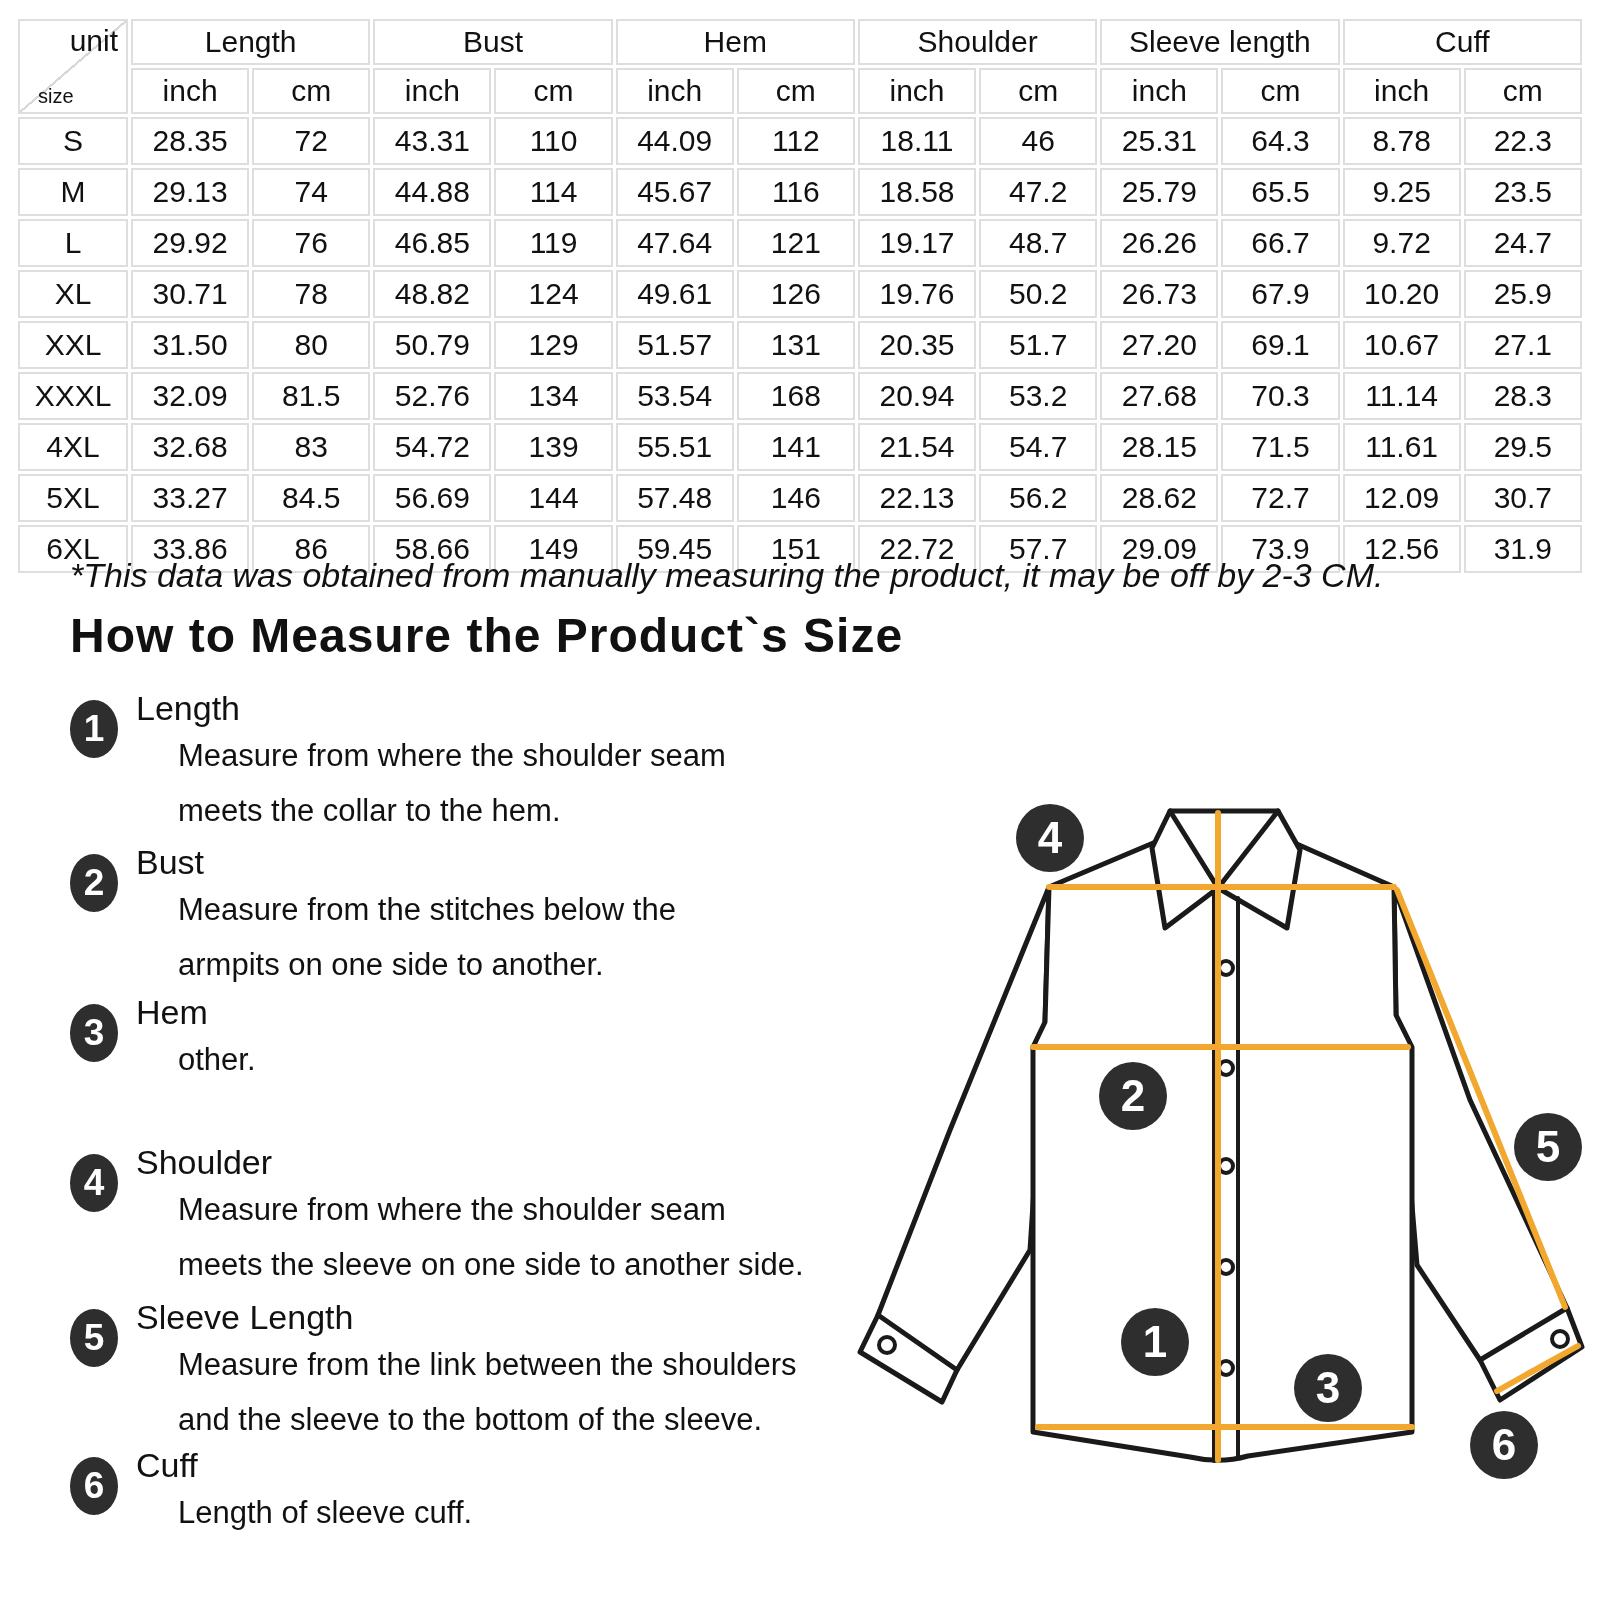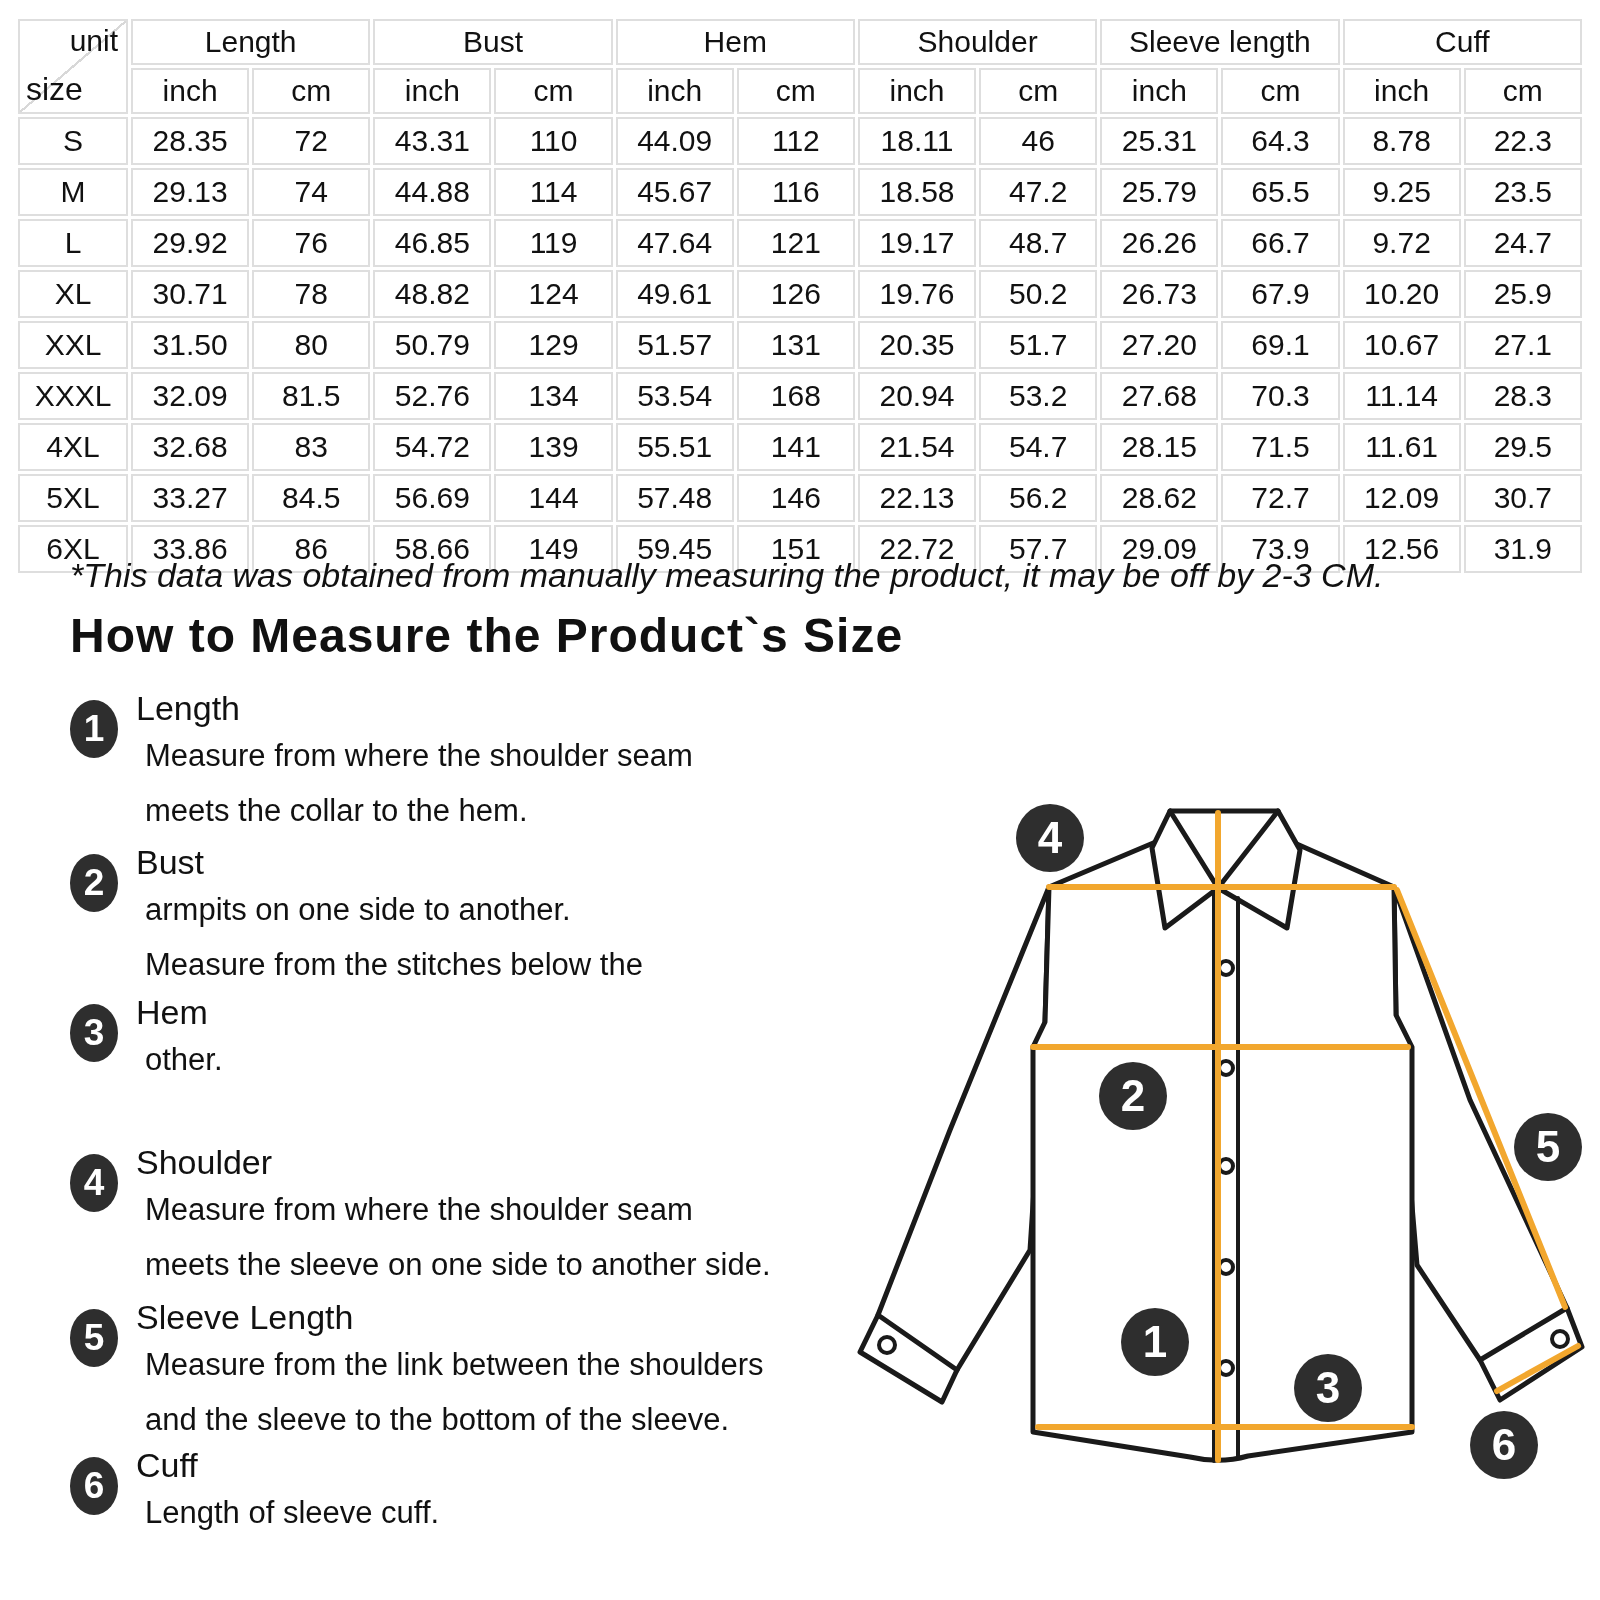--- a/index.html
+++ b/index.html
@@ -21,41 +21,41 @@
   }
   .size-table col.c-size{width:110px;}
   .size-table thead tr.group-row th{height:42px;}
   .size-table thead tr.unit-row th{height:42px;text-align:center;}
   .size-table tbody td{height:44px;}
   .corner-cell{position:relative;
     background-image:linear-gradient(to bottom right,transparent 49.2%,#d8d8d8 49.2%,#d8d8d8 50.8%,transparent 50.8%) !important;
     margin-left:36px;
   }
   .corner-cell .corner-top{position:absolute;top:3px;right:8px;font-size:30px;}
-  .corner-cell .corner-bottom{position:absolute;bottom:4px;left:6px;font-size:32px;}
+  .corner-cell .corner-bottom{position:absolute;bottom:4px;left:18px;font-size:20px;}
   
   .note{position:absolute;left:70px;top:556px;font-size:34px;font-style:italic;}
   .howto-title{position:absolute;left:70px;top:608px;font-size:48px;font-weight:700;letter-spacing:1px;}
   
   .instructions{position:absolute;left:70px;top:0;width:820px;}
   .instr{position:absolute;left:0;width:820px;}
   .instr:nth-of-type(1){top:688px;}
   .instr:nth-of-type(2){top:842px;}
   .instr:nth-of-type(3){top:992px;}
   .instr:nth-of-type(4){top:1142px;}
   .instr:nth-of-type(5){top:1297px;}
   .instr:nth-of-type(6){top:1445px;}
   .step-badge{
     position:absolute;left:0;top:12px;width:48px;height:58px;border-radius:50%;
     background:var(--badge,#2e2e2e);color:#fff;font-size:37px;font-weight:bold;
     display:flex;align-items:center;justify-content:center;
   }
   .instr .content{margin-left:66px;}
   .instr .title{font-size:34px;line-height:40px;}
-  .instr .line{font-size:31px;line-height:55px;margin-left:9px;}
+  .instr .line{font-size:31px;line-height:55px;margin-left:42px;}
   
   .diagram-svg{position:absolute;left:0;top:0;pointer-events:none;}
   .marker{
     position:absolute;width:68px;height:68px;border-radius:50%;
     background:var(--badge,#2e2e2e);color:#fff;font-size:44px;font-weight:bold;
     display:flex;align-items:center;justify-content:center;
   }
   .marker-1{left:1121px;top:1308px;}
   .marker-2{left:1099px;top:1062px;}
   .marker-3{left:1294px;top:1354px;}
@@ -269,22 +269,22 @@
         <div class="title">Length</div>
         <div class="line">Measure from where the shoulder seam</div>
         <div class="line">meets the collar to the hem.</div>
       </div>
     </div>
 
     <div class="instr">
       <div class="step-badge">2</div>
       <div class="content">
         <div class="title">Bust</div>
+        <div class="line">Measure from the stitches below the</div>
         <div class="line">armpits on one side to another.</div>
-        <div class="line">Measure from the stitches below the</div>
       </div>
     </div>
 
     <div class="instr">
       <div class="step-badge">3</div>
       <div class="content">
         <div class="title">Hem</div>
         <div class="line">other.</div>
       </div>
     </div>

